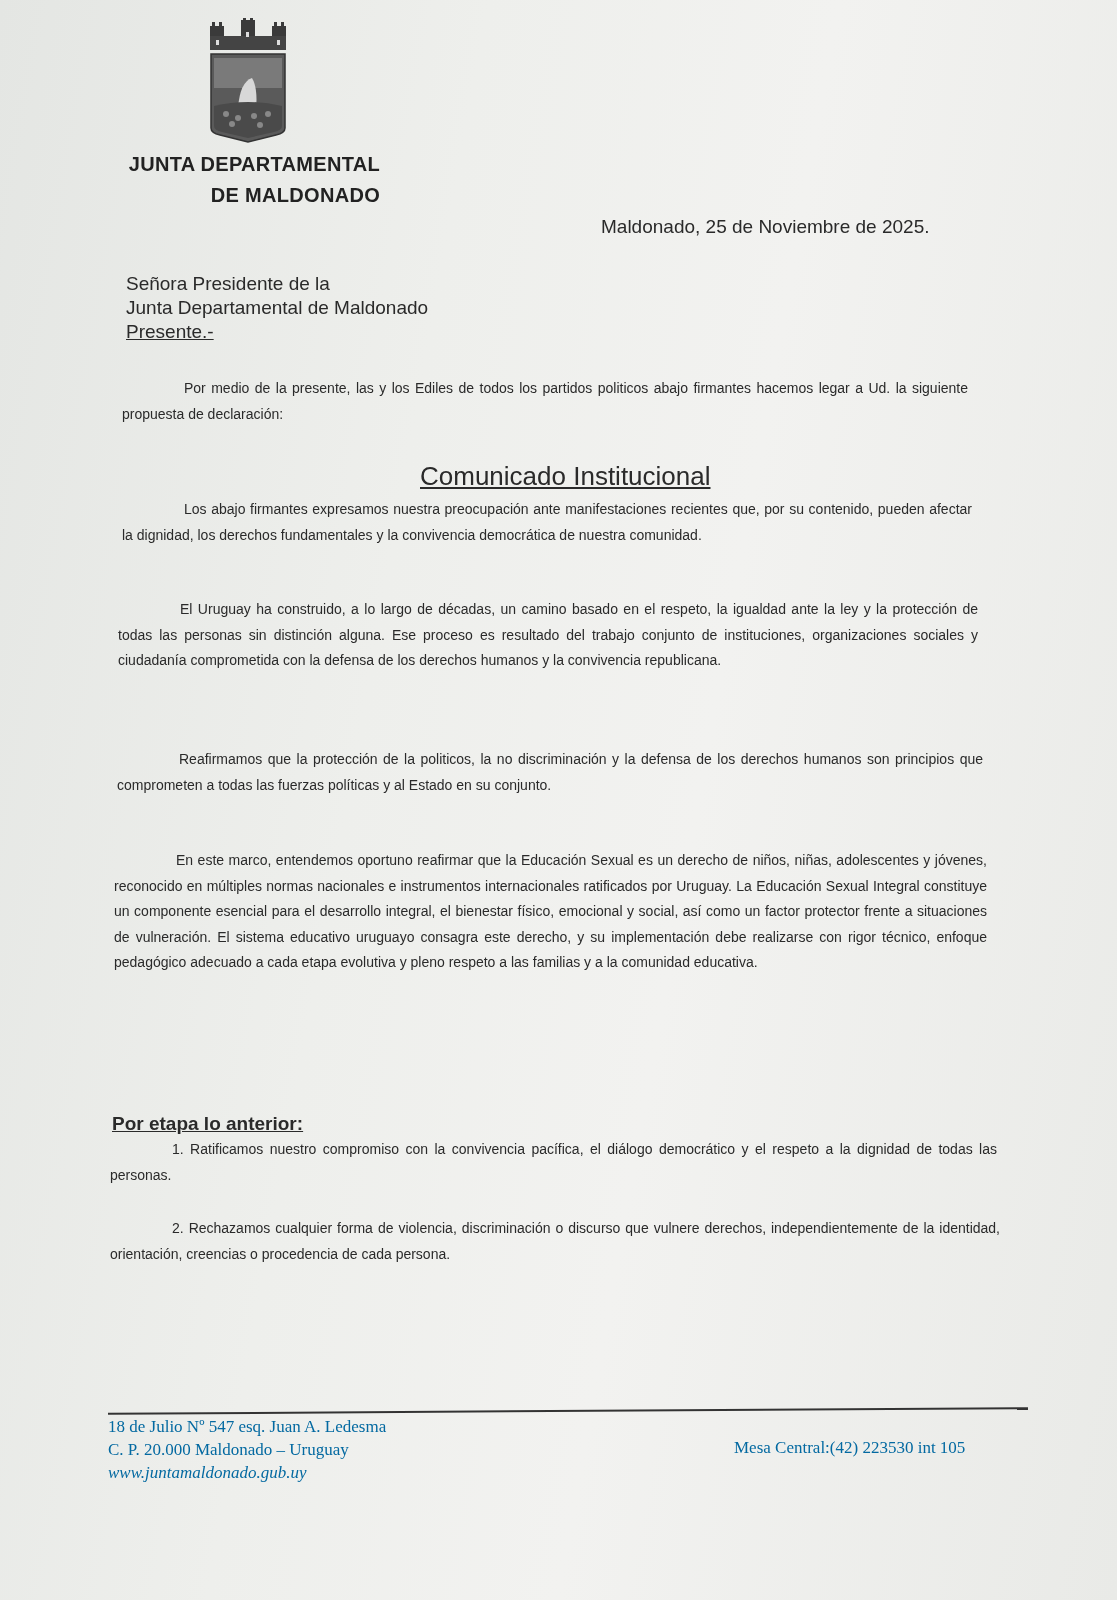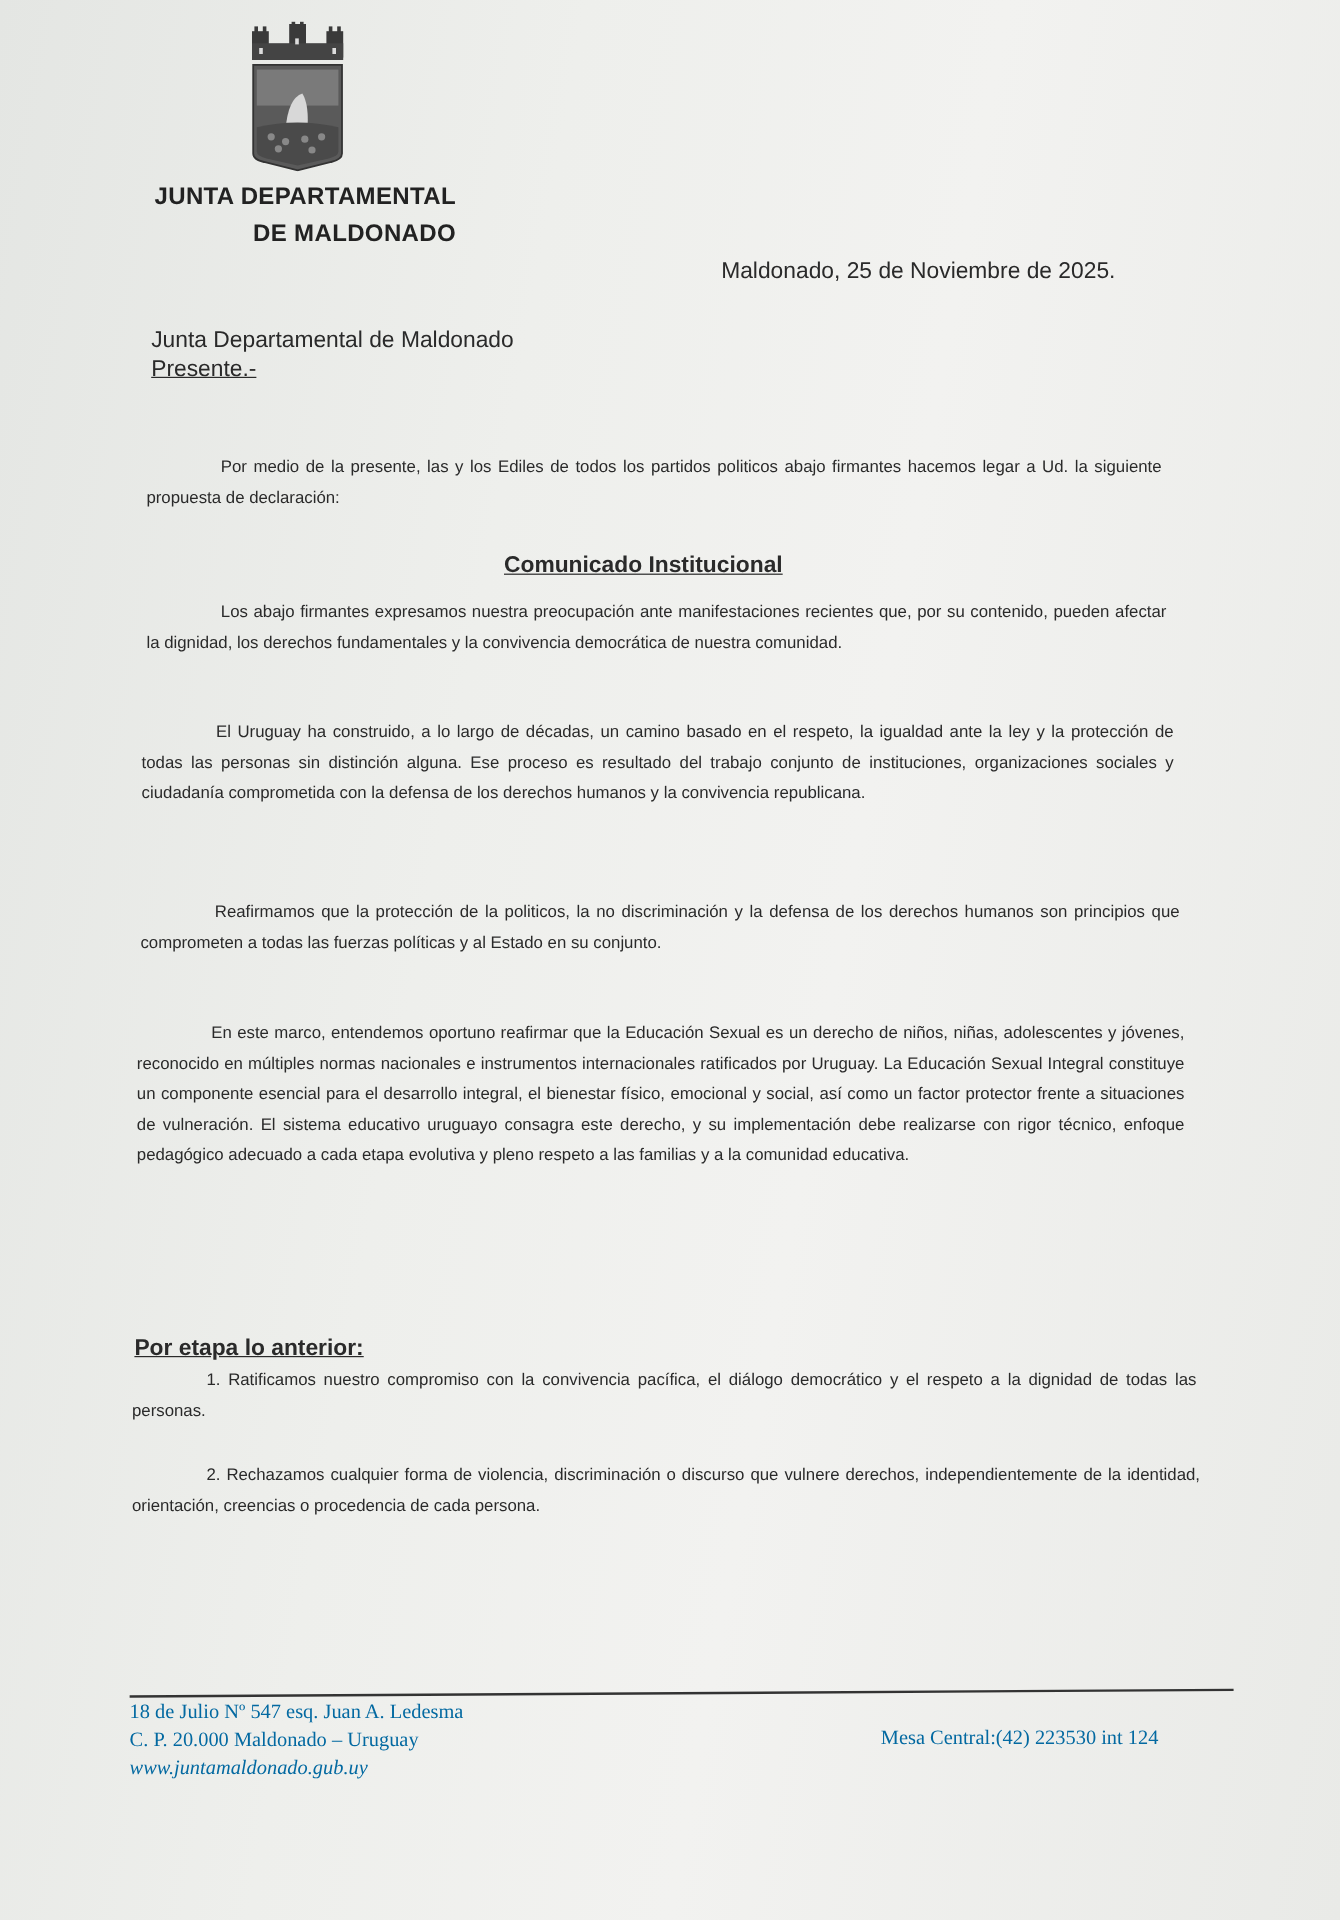--- a/index.html
+++ b/index.html
@@ -21,21 +21,21 @@
   .org.l1 { top:153px; }
   .org.l2 { top:184px; }
   .date { position:absolute; left:601px; top:216px; font-size:19px; }
   .addr { position:absolute; left:126px; top:272px; font-size:19px; line-height:24px; }
   .addr .u { text-decoration:underline; }
   .para {
     position:absolute; font-size:14px; line-height:25.5px;
     text-align:justify; text-indent:62px;
   }
   .title {
-    position:absolute; left:420px; top:461px; font-weight:bold; font-size:19px;
+    position:absolute; left:420px; top:461px; font-weight:normal; font-size:26px;
     text-decoration:underline;
   }
   .subhead {
     position:absolute; left:112px; top:1113px; font-weight:bold; font-size:19px;
     text-decoration:underline;
   }
   .rule {
     position:absolute; left:108px; top:1410px; width:920px; height:2px; background:#333;
     transform:rotate(-0.35deg);
   }
@@ -78,20 +78,21 @@
     <circle cx="24" cy="106" r="3" fill="#888"></circle>
       <circle cx="52" cy="107" r="3" fill="#888"></circle>
   </svg>
 
   <div class="org l1">JUNTA DEPARTAMENTAL</div>
   <div class="org l2">DE MALDONADO</div>
 
   <div class="date">Maldonado, 25 de Noviembre de 2025.</div>
 
   <div class="addr">
+    <div>Señora Presidente de la</div>
     <div>Junta Departamental de Maldonado</div>
     <div class="u">Presente.-</div>
   </div>
 
   <div class="para" style="left:122px; top:376px; width:846px;">Por medio de la presente, las y los Ediles de todos los partidos politicos abajo firmantes hacemos legar a Ud. la siguiente propuesta de declaración:</div>
 
   <div class="title">Comunicado Institucional</div>
 
   <div class="para" style="left:122px; top:497px; width:850px;">Los abajo firmantes expresamos nuestra preocupación ante manifestaciones recientes que, por su contenido, pueden afectar la dignidad, los derechos fundamentales y la convivencia democrática de nuestra comunidad.</div>
   <div class="para" style="left:118px; top:597px; width:860px;">El Uruguay ha construido, a lo largo de décadas, un camino basado en el respeto, la igualdad ante la ley y la protección de todas las personas sin distinción alguna. Ese proceso es resultado del trabajo conjunto de instituciones, organizaciones sociales y ciudadanía comprometida con la defensa de los derechos humanos y la convivencia republicana.</div>
@@ -103,15 +104,15 @@
   <div class="para" style="left:110px; top:1137px; width:887px;">1. Ratificamos nuestro compromiso con la convivencia pacífica, el diálogo democrático y el respeto a la dignidad de todas las personas.</div>
   <div class="para" style="left:110px; top:1216px; width:890px;">2. Rechazamos cualquier forma de violencia, discriminación o discurso que vulnere derechos, independientemente de la identidad, orientación, creencias o procedencia de cada persona.</div>
 
   <div class="rule"></div>
 
   <div class="foot left">
     <div>18 de Julio Nº 547 esq. Juan A. Ledesma</div>
     <div>C. P. 20.000 Maldonado – Uruguay</div>
     <div class="web">www.juntamaldonado.gub.uy</div>
   </div>
-  <div class="foot right">Mesa Central:(42) 223530 int 124</div>
+  <div class="foot right">Mesa Central:(42) 223530 int 105</div>
 
 </div>
 
 </body></html>

